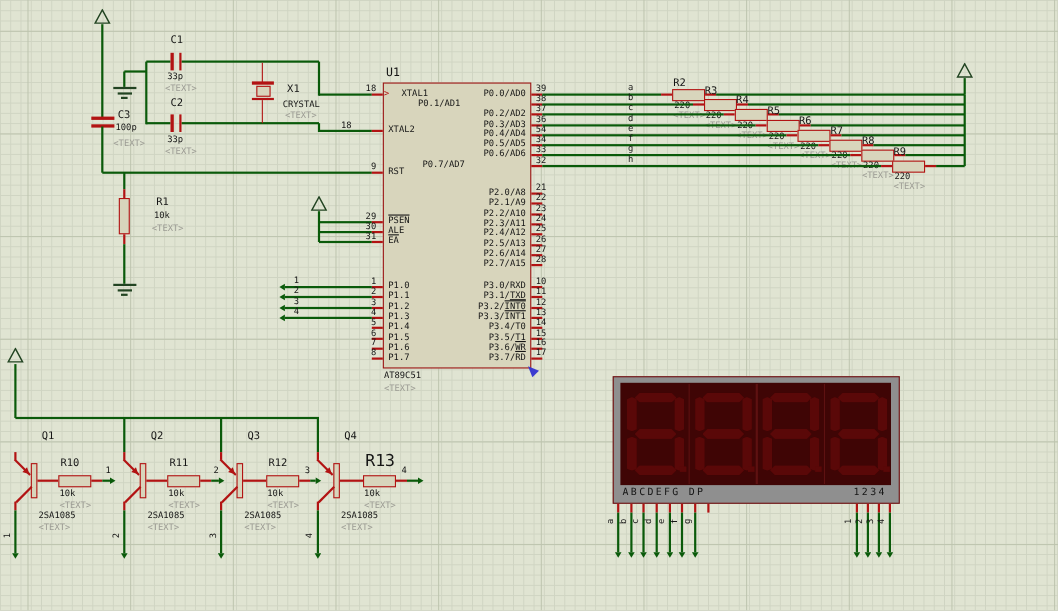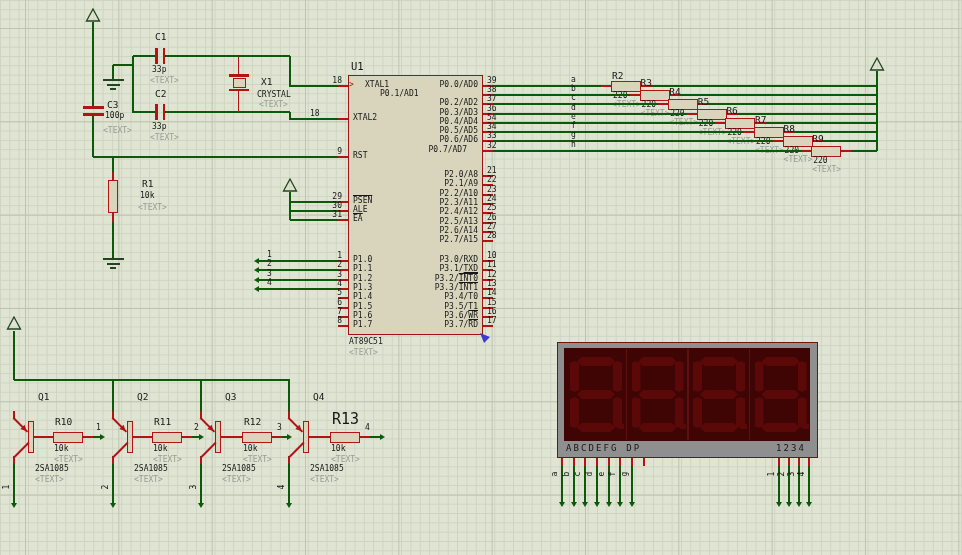--- a/index.html
+++ b/index.html
@@ -146,21 +146,21 @@
     <div class="t" style="position: absolute; left: 487px; top: 114px; font-size: 8px; color: rgb(22, 22, 22);">54</div>
     <div class="t" style="position: absolute; left: 380px; top: 118px; font-size: 8px; color: rgb(22, 22, 22); width: 98px; text-align: right;">P0.4/AD4</div>
     <div style="position: absolute; left: 483px; top: 131.25px; width: 10px; height: 1.5px; background: rgb(178, 19, 19);"></div>
     <div class="t" style="position: absolute; left: 487px; top: 123px; font-size: 8px; color: rgb(22, 22, 22);">34</div>
     <div class="t" style="position: absolute; left: 380px; top: 127px; font-size: 8px; color: rgb(22, 22, 22); width: 98px; text-align: right;">P0.5/AD5</div>
     <div style="position: absolute; left: 483px; top: 140.25px; width: 10px; height: 1.5px; background: rgb(178, 19, 19);"></div>
     <div class="t" style="position: absolute; left: 487px; top: 132px; font-size: 8px; color: rgb(22, 22, 22);">33</div>
     <div class="t" style="position: absolute; left: 380px; top: 136px; font-size: 8px; color: rgb(22, 22, 22); width: 98px; text-align: right;">P0.6/AD6</div>
     <div style="position: absolute; left: 483px; top: 150.25px; width: 10px; height: 1.5px; background: rgb(178, 19, 19);"></div>
     <div class="t" style="position: absolute; left: 487px; top: 142px; font-size: 8px; color: rgb(22, 22, 22);">32</div>
-    <div class="t" style="position: absolute; left: 369px; top: 146px; font-size: 8px; color: rgb(22, 22, 22); width: 98px; text-align: right;">P0.7/AD7</div>
+    <div class="t" style="position: absolute; left: 384px; top: 146px; font-size: 8px; color: rgb(22, 22, 22); width: 98px; ">P0.7/AD7</div>
     <div style="position: absolute; left: 483px; top: 175.25px; width: 10px; height: 1.5px; background: rgb(178, 19, 19);"></div>
     <div class="t" style="position: absolute; left: 487px; top: 167px; font-size: 8px; color: rgb(22, 22, 22);">21</div>
     <div class="t" style="position: absolute; left: 380px; top: 171px; font-size: 8px; color: rgb(22, 22, 22); width: 98px; text-align: right;">P2.0/A8</div>
     <div style="position: absolute; left: 483px; top: 184.25px; width: 10px; height: 1.5px; background: rgb(178, 19, 19);"></div>
     <div class="t" style="position: absolute; left: 487px; top: 176px; font-size: 8px; color: rgb(22, 22, 22);">22</div>
     <div class="t" style="position: absolute; left: 380px; top: 180px; font-size: 8px; color: rgb(22, 22, 22); width: 98px; text-align: right;">P2.1/A9</div>
     <div style="position: absolute; left: 483px; top: 194.25px; width: 10px; height: 1.5px; background: rgb(178, 19, 19);"></div>
     <div class="t" style="position: absolute; left: 487px; top: 186px; font-size: 8px; color: rgb(22, 22, 22);">23</div>
     <div class="t" style="position: absolute; left: 380px; top: 190px; font-size: 8px; color: rgb(22, 22, 22); width: 98px; text-align: right;">P2.2/A10</div>
     <div style="position: absolute; left: 483px; top: 203.25px; width: 10px; height: 1.5px; background: rgb(178, 19, 19);"></div>

